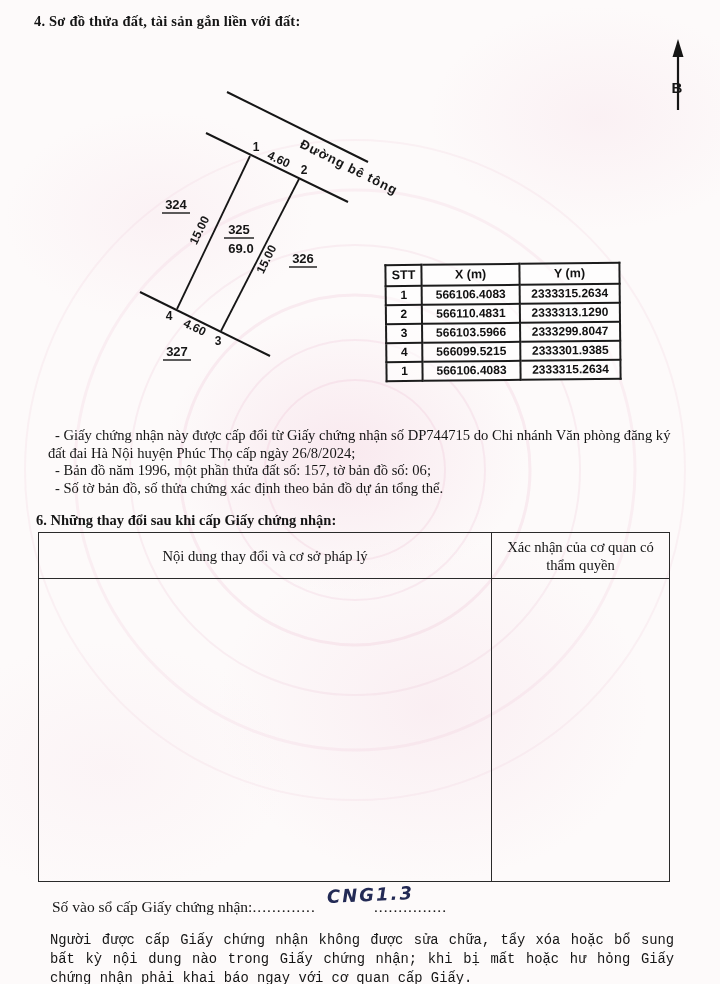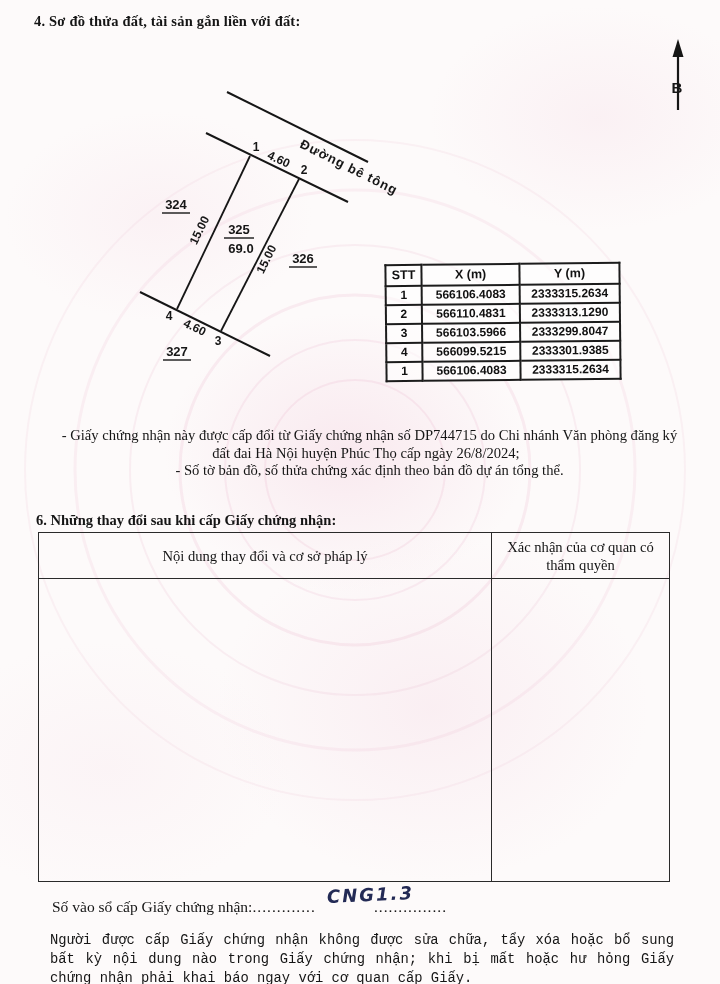--- a/index.html
+++ b/index.html
@@ -13,21 +13,21 @@
       radial-gradient(ellipse 220px 150px at 22% 22%, rgba(246,220,230,0.28), rgba(246,220,230,0) 70%),
       radial-gradient(ellipse 240px 160px at 83% 12%, rgba(245,219,229,0.30), rgba(245,219,229,0) 70%),
       radial-gradient(ellipse 260px 180px at 15% 78%, rgba(247,226,234,0.25), rgba(247,226,234,0) 70%);
   }
   .abs{position:absolute;}
   .wm{position:absolute;left:0;top:0;pointer-events:none;}
 
   .s4-title{left:34px;top:13px;font-size:14.5px;font-weight:bold;letter-spacing:.2px;}
   .s5-head,.s6-head{font-size:14.5px;font-weight:bold;}
   .s5-block{left:38px;top:427px;width:646px;font-size:14.6px;line-height:17.6px;}
-  .s5-block p{margin:0;padding-left:10px;text-indent:7px;text-align:center;}
+  .s5-block p{margin:0;padding-left:10px;text-indent:7px;}
   .s6-head{left:36px;top:512px;}
 
   
   .coord-table{
     left:385px;top:263px;border-collapse:collapse;transform:rotate(-0.6deg);
     font-family:"Liberation Sans","DejaVu Sans",sans-serif;font-weight:bold;
     font-size:12px;color:#111;background:rgba(255,255,255,0.55);
   }
   .coord-table th,.coord-table td{
     border:2px solid #1c1c1c;text-align:center;padding:0 4px;height:17px;line-height:17px;
@@ -145,20 +145,21 @@
       <tr>
         <td>1</td>
         <td>566106.4083</td>
         <td>2333315.2634</td>
       </tr>
     </tbody>
   </table>
 
   <div class="abs s5-block">
     <p>- Giấy chứng nhận này được cấp đổi từ Giấy chứng nhận số DP744715 do Chi nhánh Văn phòng đăng ký đất đai Hà Nội huyện Phúc Thọ cấp ngày 26/8/2024;</p>
+    <p>- Bản đồ năm 1996, một phần thửa đất số: 157, tờ bản đồ số: 06;</p>
     <p>- Số tờ bản đồ, số thửa chứng xác định theo bản đồ dự án tổng thể.</p>
   </div>
 
   <div class="abs s6-head">6. Những thay đổi sau khi cấp Giấy chứng nhận:</div>
   <div class="abs footer-line">
     <span>Số vào sổ cấp Giấy chứng nhận:</span><span class="dots">.............</span><span class="dots" style="visibility:hidden;">CNG1.3</span><span class="dots">...............</span>
   </div>
 
   <div class="abs chg-table">
     <div class="chg-left">

